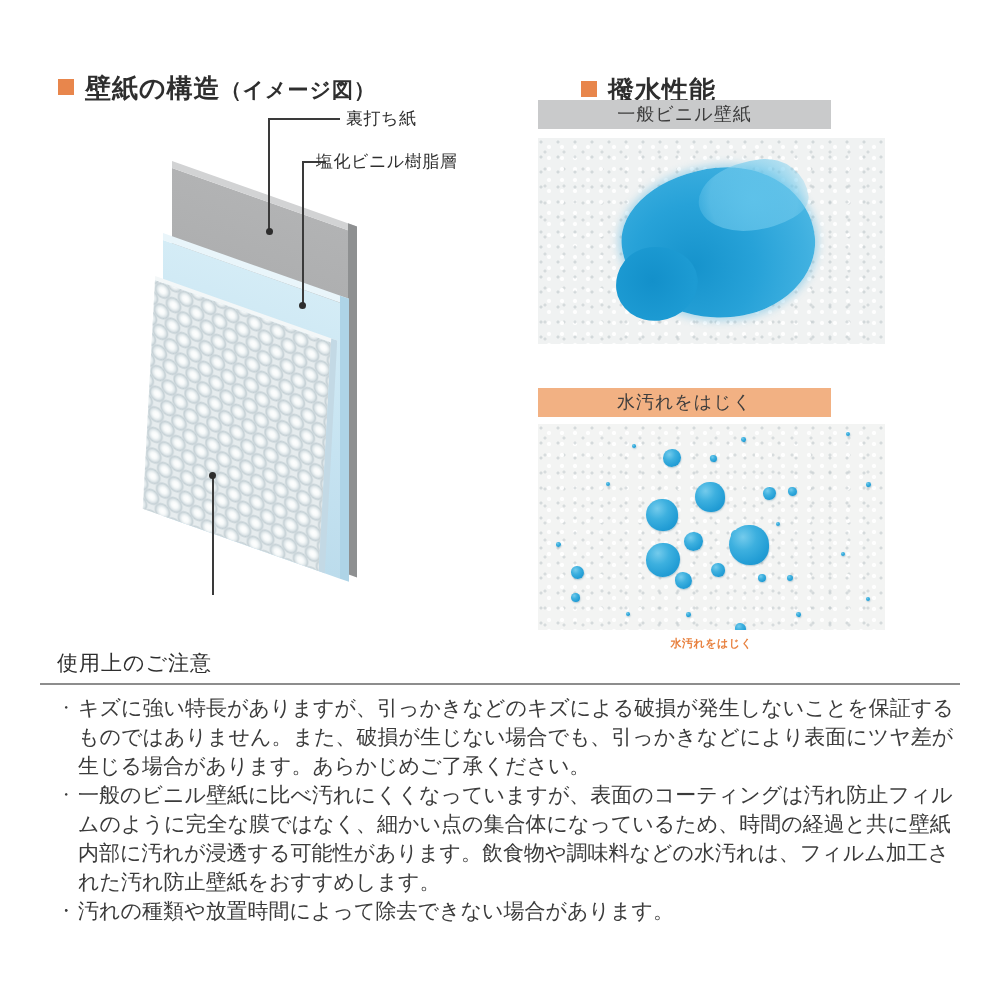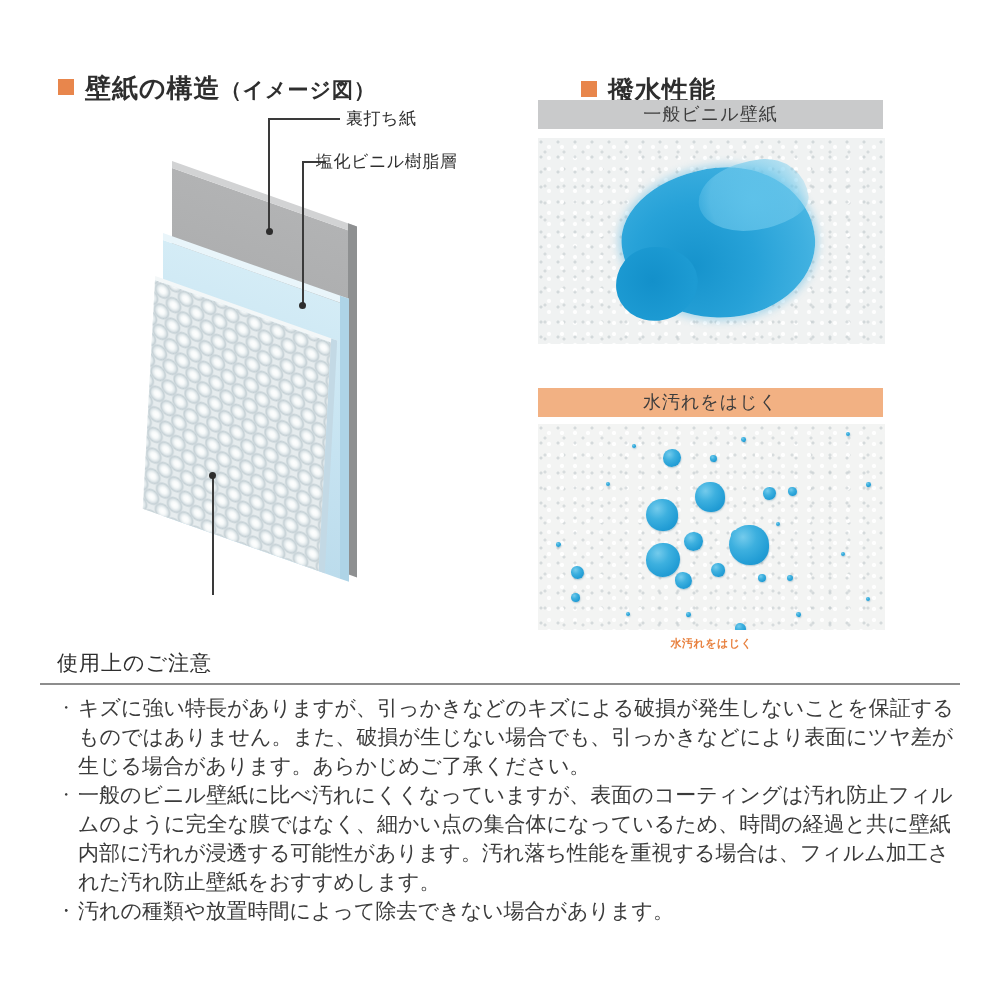--- a/index.html
+++ b/index.html
@@ -72,21 +72,21 @@
     position:absolute;font-size:17px;color:#2f2f2f;
     white-space:nowrap;letter-spacing:0.5px;z-index:6;
   }
   #label-coat{
     left:83px;top:597px;width:262px;text-align:center;
     font-size:18px;font-weight:bold;color:var(--orange_text,#e8813f);
   }
 
   
   .perf-bar{
-    position:absolute;left:538px;width:345px;height:29px;
+    position:absolute;left:538px;width:293px;height:29px;
     text-align:center;font-size:18px;line-height:29px;
     color:#3d3d3d;letter-spacing:1px;z-index:2;
   }
   #bar-generic{top:100px;background:var(--gray_bar,#c9cacb);}
   #bar-tough{top:388px;background:var(--orange_bar,#f2b183);}
   .photo{
     position:absolute;left:538px;width:347px;height:206px;
     overflow:hidden;
     background-color:#f0f2f2;
     background-image:
@@ -228,18 +228,18 @@
       <div class="drop" style="left: 68px; top: 58px; width: 4px; height: 4px; border-radius: 46% 54% 50% 52%;"></div>
     </div>
 
   <div class="caption" id="caption-beads">水汚れをはじく</div>
 
   <div id="notes-heading">使用上のご注意</div>
   <div id="notes-divider"></div>
 
   <ul class="notes-list">
     <li class="note"><span class="b">・</span><span>キズに強い特長がありますが、引っかきなどのキズによる破損が発生しないことを保証するものではありません。また、破損が生じない場合でも、引っかきなどにより表面にツヤ差が生じる場合があります。あらかじめご了承ください。</span></li>
-    <li class="note"><span class="b">・</span><span>一般のビニル壁紙に比べ汚れにくくなっていますが、表面のコーティングは汚れ防止フィルムのように完全な膜ではなく、細かい点の集合体になっているため、時間の経過と共に壁紙内部に汚れが浸透する可能性があります。汚れ落ち性能を重視する場合は、フィルム加工された汚れ防止壁紙をおすすめします。</span></li>
+    <li class="note"><span class="b">・</span><span>一般のビニル壁紙に比べ汚れにくくなっていますが、表面のコーティングは汚れ防止フィルムのように完全な膜ではなく、細かい点の集合体になっているため、時間の経過と共に壁紙内部に汚れが浸透する可能性があります。飲食物や調味料などの水汚れは、フィルム加工された汚れ防止壁紙をおすすめします。</span></li>
     <li class="note"><span class="b">・</span></li>
     <li class="note"><span class="b">・</span><span>汚れの種類や放置時間によって除去できない場合があります。</span></li>
   </ul>
 
 </div>
 
 </body></html>

